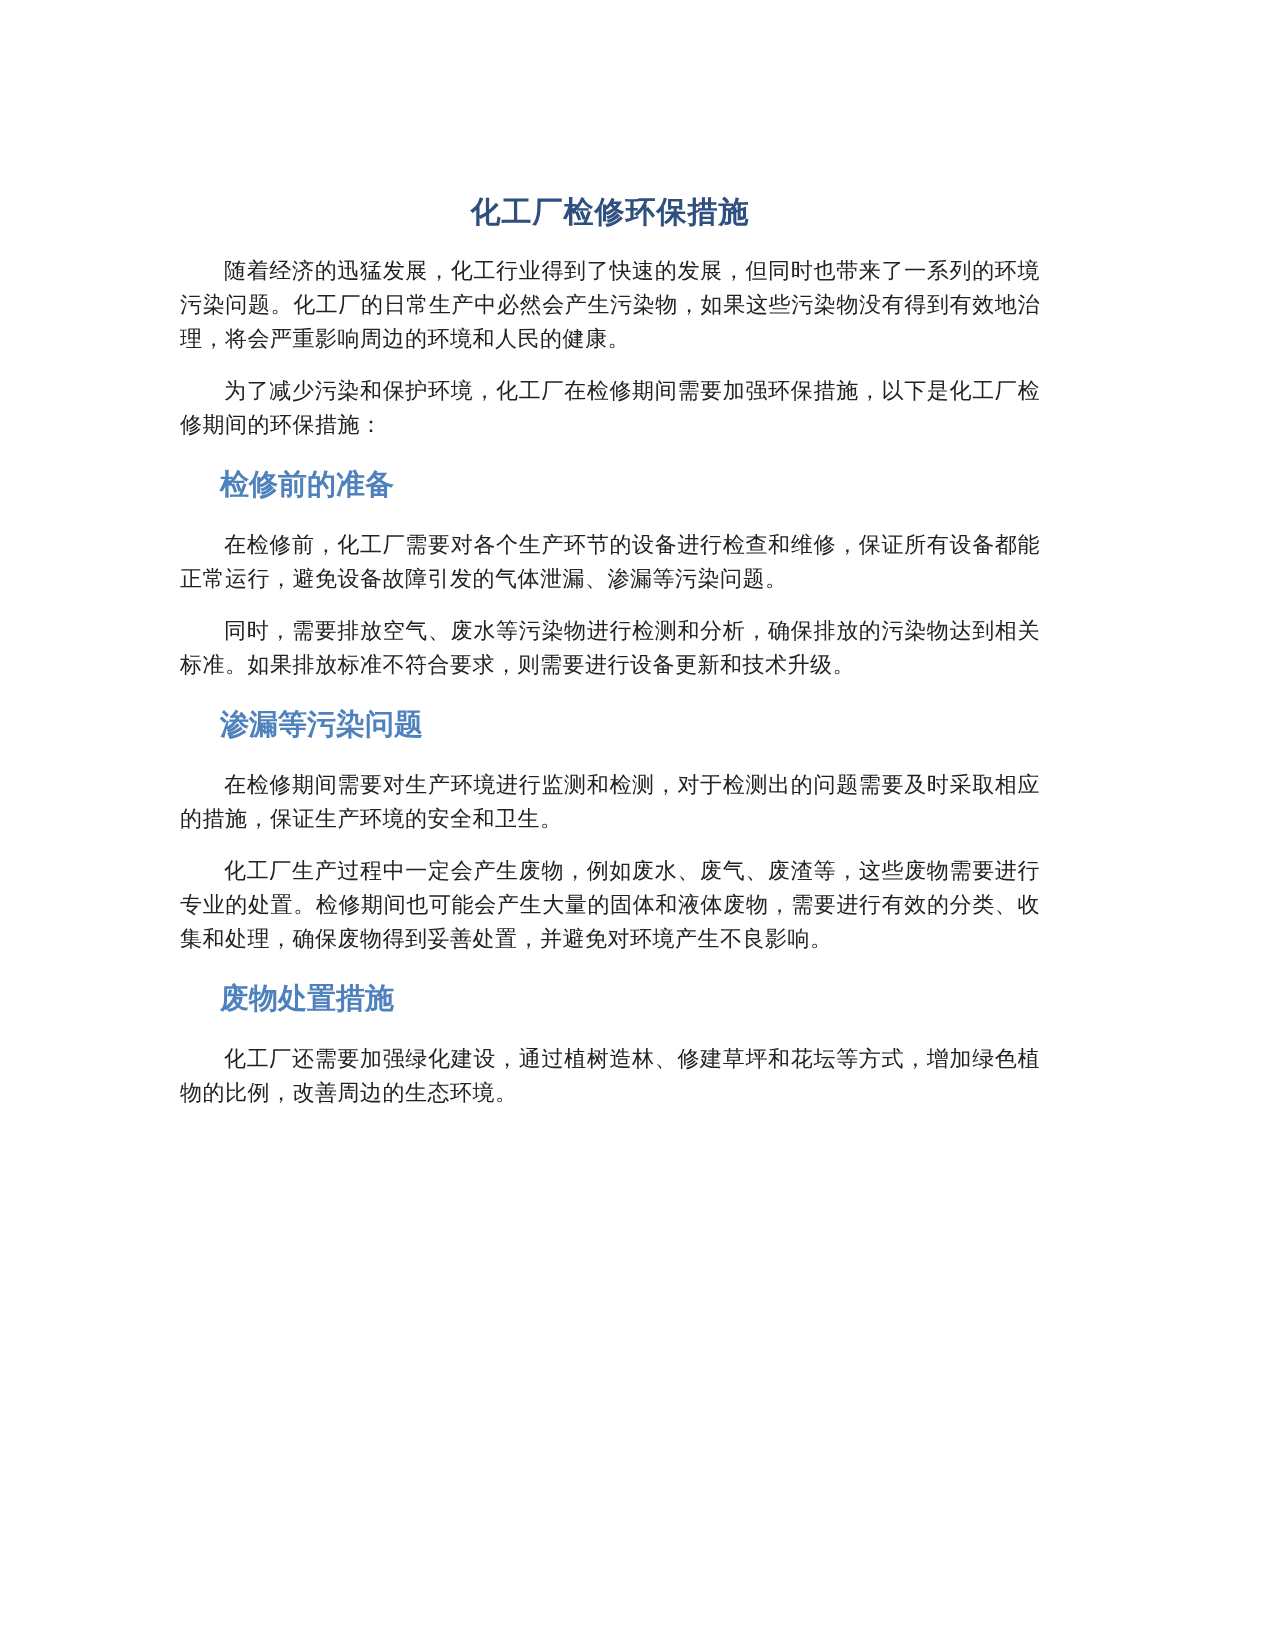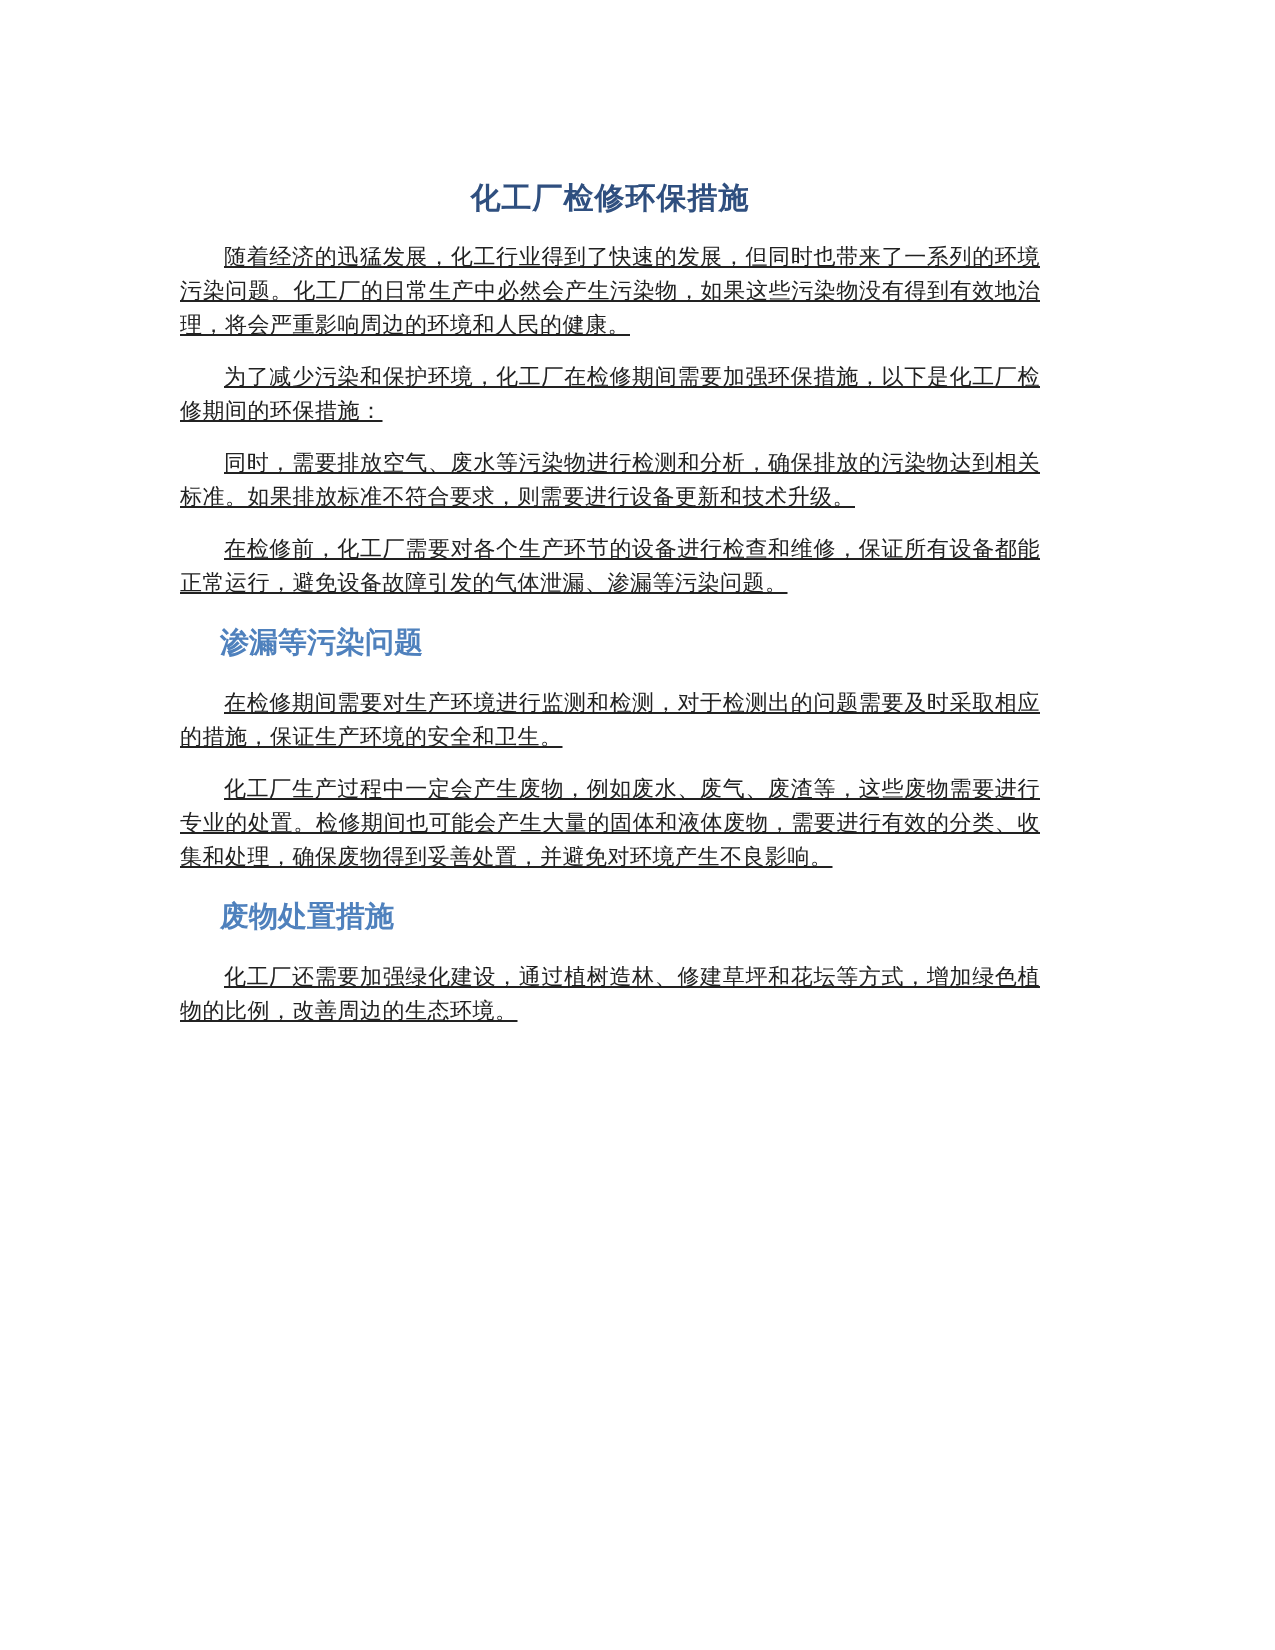--- a/index.html
+++ b/index.html
@@ -2,62 +2,62 @@
 <html><head>
 <meta charset="utf-8">
 <style>
   html, body { margin: 0; padding: 0; background: #ffffff; }
   body {
     width: 1275px; height: 1650px; position: relative; overflow: hidden;
     font-family: "DejaVu Serif", "Liberation Serif", serif;
     color: #222222;
   }
   .page {
-    position: absolute; left: 180px; top: 176px; width: 860px;
+    position: absolute; left: 180px; top: 190px; width: 860px;
   }
   .doc-title {
     text-align: center;
     font-family: "DejaVu Sans", "Liberation Sans", sans-serif;
     font-weight: bold;
     font-size: 30px;
     color: #2f4f7f;
     margin: 0 0 20px 0;
     line-height: 44px;
     letter-spacing: 1px;
   }
   .para {
     font-size: 22px;
     line-height: 34px;
     margin: 0 0 18px 0;
     text-indent: 2em;
     letter-spacing: 0.5px;
     text-align: justify;
-    text-decoration: underline;
   }
   .section-heading {
     font-family: "DejaVu Sans", "Liberation Sans", sans-serif;
     font-weight: bold;
     font-size: 29px;
     color: #4f81bd;
     margin: 22px 0 24px 40px;
     line-height: 40px;
   }
 </style>
 </head>
 <body>
 
 <div class="page">
   <h1 class="doc-title">化工厂检修环保措施</h1>
 
   <p class="para">随着经济的迅猛发展，化工行业得到了快速的发展，但同时也带来了一系列的环境污染问题。化工厂的日常生产中必然会产生污染物，如果这些污染物没有得到有效地治理，将会严重影响周边的环境和人民的健康。</p>
   <p class="para">为了减少污染和保护环境，化工厂在检修期间需要加强环保措施，以下是化工厂检修期间的环保措施：</p>
 
   <div>
+    <h2 class="section-heading">检修前的准备</h2>
+    <p class="para">在检修前，化工厂需要对各个生产环节的设备进行检查和维修，保证所有设备都能正常运行，避免设备故障引发的气体泄漏、渗漏等污染问题。</p>
     <p class="para">同时，需要排放空气、废水等污染物进行检测和分析，确保排放的污染物达到相关标准。如果排放标准不符合要求，则需要进行设备更新和技术升级。</p>
-    <p class="para">在检修前，化工厂需要对各个生产环节的设备进行检查和维修，保证所有设备都能正常运行，避免设备故障引发的气体泄漏、渗漏等污染问题。</p>
   </div>
 
   <div>
     <h2 class="section-heading">渗漏等污染问题</h2>
     <p class="para">在检修期间需要对生产环境进行监测和检测，对于检测出的问题需要及时采取相应的措施，保证生产环境的安全和卫生。</p>
   </div>
 
   <div>
     <p class="para">化工厂生产过程中一定会产生废物，例如废水、废气、废渣等，这些废物需要进行专业的处置。检修期间也可能会产生大量的固体和液体废物，需要进行有效的分类、收集和处理，确保废物得到妥善处置，并避免对环境产生不良影响。</p>
   </div>

